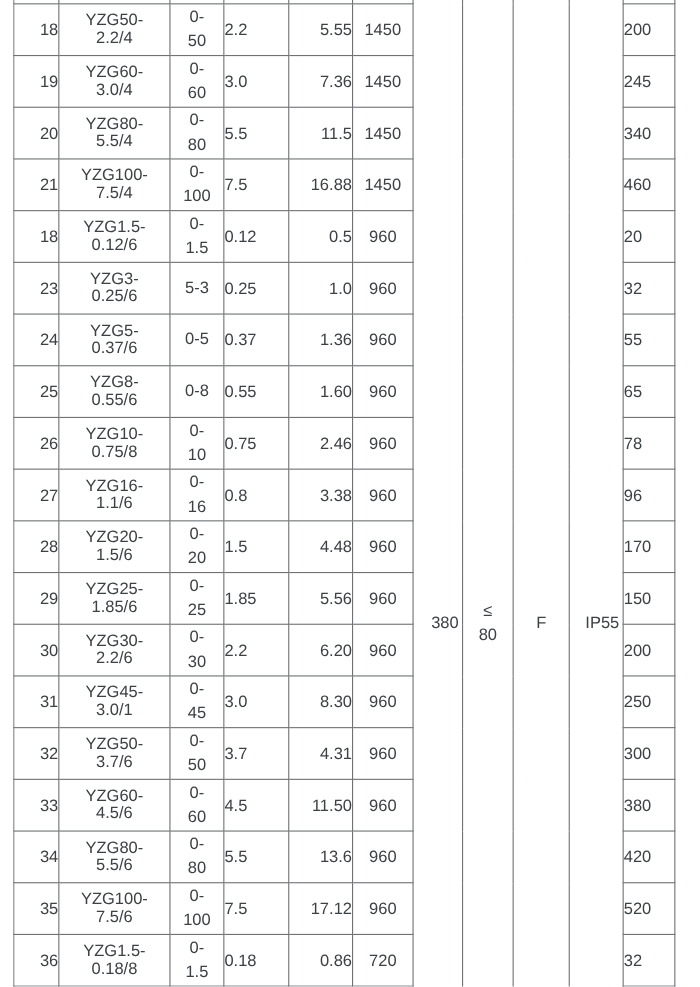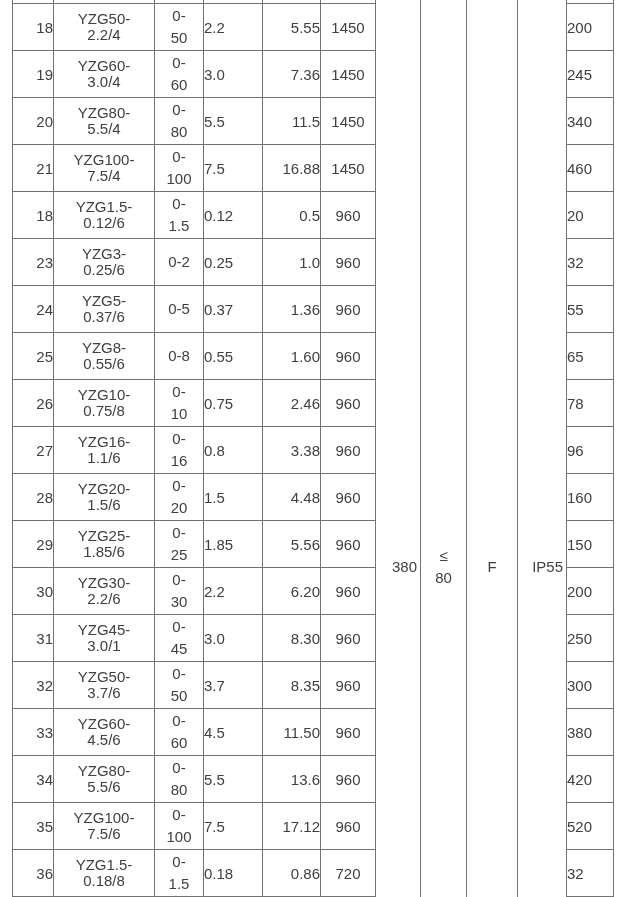--- a/index.html
+++ b/index.html
@@ -156,21 +156,21 @@
 1.5</td>
     <td class="c-power">0.12</td>
     <td class="c-current">0.5</td>
     <td class="c-speed">960</td>
     <td class="c-weight">20</td>
   </tr>
           <tr>
     <td class="c-no">23</td>
     <td class="c-model">YZG3-
 0.25/6</td>
-    <td class="c-range">0-2</td>
+    <td class="c-range">5-3</td>
     <td class="c-power">0.25</td>
     <td class="c-current">1.0</td>
     <td class="c-speed">960</td>
     <td class="c-weight">32</td>
   </tr>
           <tr>
     <td class="c-no">24</td>
     <td class="c-model">YZG5-
 0.37/6</td>
     <td class="c-range">0-5</td>
@@ -213,21 +213,21 @@
   </tr>
           <tr>
     <td class="c-no">28</td>
     <td class="c-model">YZG20-
 1.5/6</td>
     <td class="c-range">0-
 20</td>
     <td class="c-power">1.5</td>
     <td class="c-current">4.48</td>
     <td class="c-speed">960</td>
-    <td class="c-weight">160</td>
+    <td class="c-weight">170</td>
   </tr>
           <tr>
     <td class="c-no">29</td>
     <td class="c-model">YZG25-
 1.85/6</td>
     <td class="c-range">0-
 25</td>
     <td class="c-power">1.85</td>
     <td class="c-current">5.56</td>
     <td class="c-speed">960</td>
@@ -255,21 +255,21 @@
     <td class="c-speed">960</td>
     <td class="c-weight">250</td>
   </tr>
           <tr>
     <td class="c-no">32</td>
     <td class="c-model">YZG50-
 3.7/6</td>
     <td class="c-range">0-
 50</td>
     <td class="c-power">3.7</td>
-    <td class="c-current">8.35</td>
+    <td class="c-current">4.31</td>
     <td class="c-speed">960</td>
     <td class="c-weight">300</td>
   </tr>
           <tr>
     <td class="c-no">33</td>
     <td class="c-model">YZG60-
 4.5/6</td>
     <td class="c-range">0-
 60</td>
     <td class="c-power">4.5</td>

